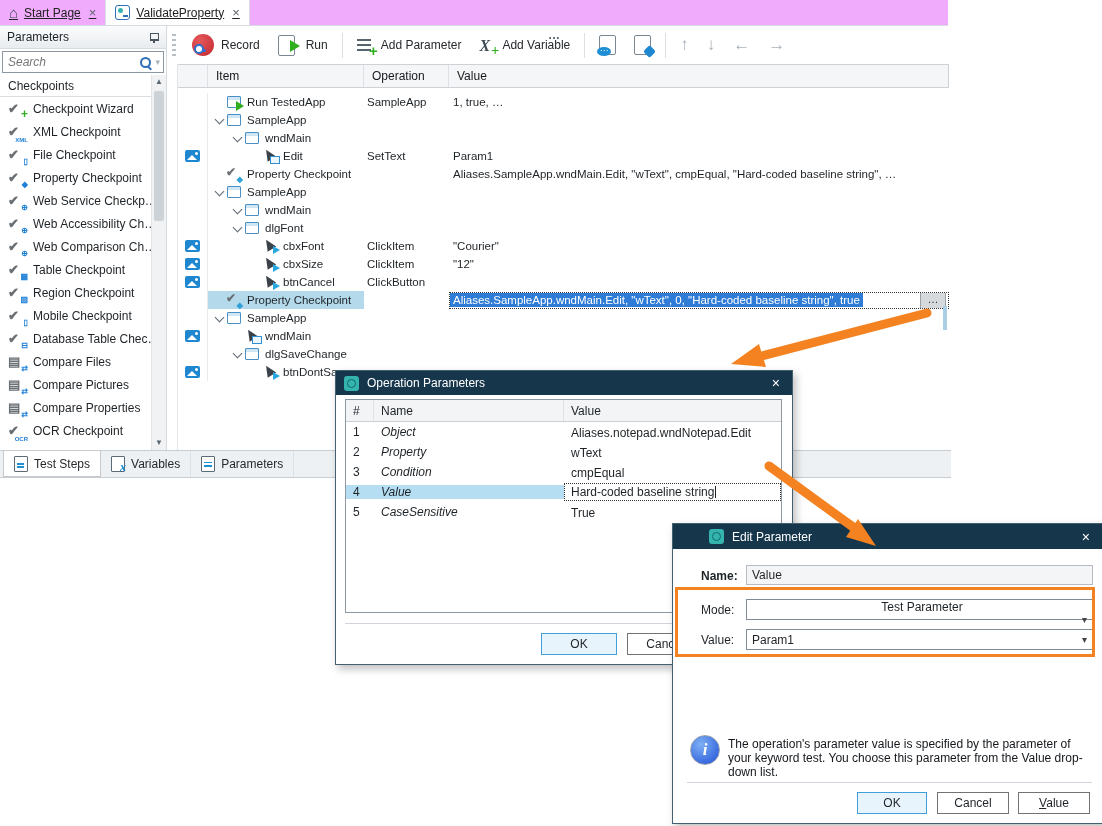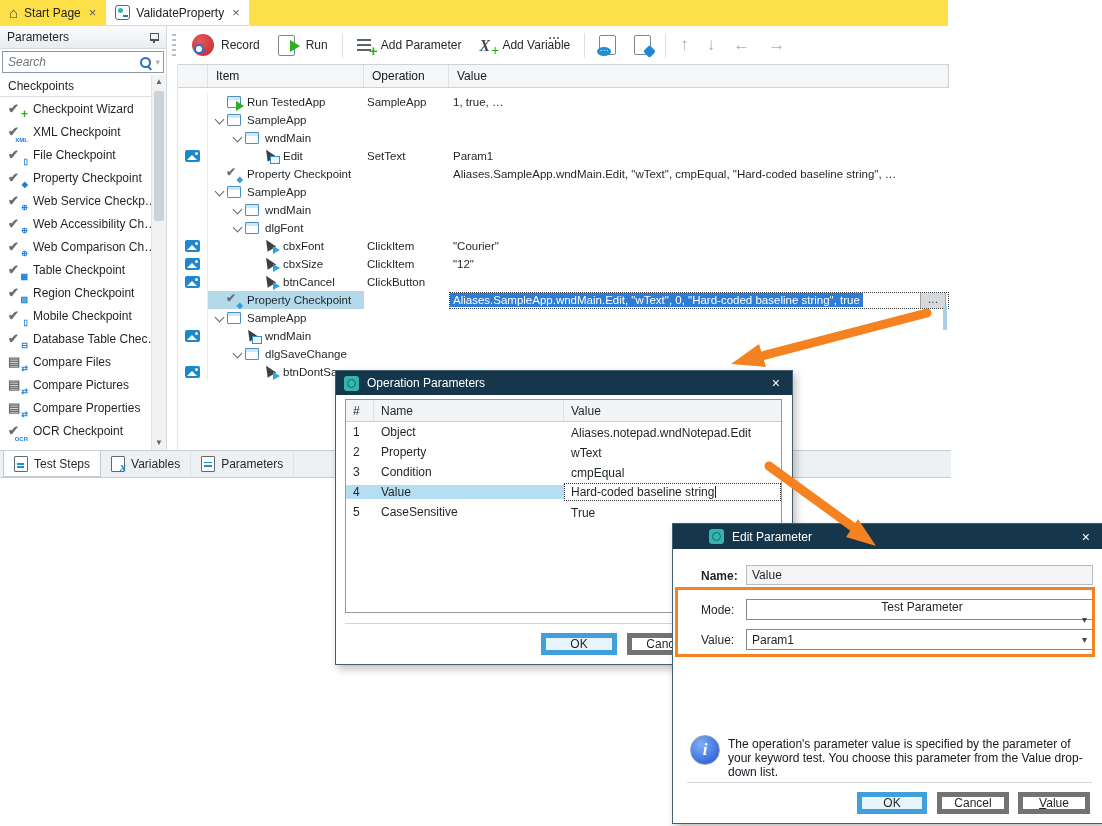--- a/index.html
+++ b/index.html
@@ -1,20 +1,20 @@
 <!DOCTYPE html>
 <html><head>
 <meta charset="utf-8">
 <style>
   html,body{margin:0;padding:0;background:#fff;}
   #canvas{position:relative;width:1102px;height:826px;background:#fff;
     font-family:"Liberation Sans",sans-serif;font-size:12px;color:#1e2327;overflow:hidden;}
   
-  .tabbar{position:absolute;left:0;top:0;width:948px;height:25px;background:#fde047;
-    border-bottom:1px solid #d5dade;display:flex;align-items:stretch;}
+  .tabbar{position:absolute;left:0;top:0;width:948px;height:25px;background:#f0abfc;
+    border-bottom:1px solid #d5dade;display:flex;align-items:stretch;text-decoration:underline;}
   .tab{display:flex;align-items:center;gap:6px;padding:0 9px;border-right:1px solid #d8dde2;color:#222;cursor:default;}
   .tab.active{background:#fff;}
   .tab .close{color:#5a646d;font-size:13px;margin-left:2px;}
   .tab .close::before{content:"\00D7";}
   .ic-home{color:#3c4856;font-size:15px;line-height:1;}
   .ic-home::before{content:"\2302";}
   .ic-kwt{width:13px;height:13px;border:1.5px solid #2f6fb8;border-radius:3px;background:#fff;position:relative;}
   .ic-kwt::after{content:"";position:absolute;left:2px;top:2px;width:5px;height:5px;border-radius:50%;background:#35b3ae;}
   .ic-kwt::before{content:"";position:absolute;right:1px;bottom:2px;width:5px;height:2px;background:#2f6fb8;}
   
@@ -131,29 +131,29 @@
   .dlgic{width:15px;height:15px;border-radius:3px;background:#35b3ae;position:relative;flex:0 0 auto;}
   .dlgic::after{content:"";position:absolute;left:3px;top:3px;right:3px;bottom:3px;border:1.5px solid #0e6e6a;border-radius:50%;}
   .dlg-close{margin-left:auto;color:#fff;font-size:14px;padding:0 4px;}
   .dlg-close::before{content:"\00D7";}
   .ptable{position:absolute;left:9px;top:28px;width:437px;height:214px;border:1px solid #8d98a1;box-sizing:border-box;background:#fff;}
   .ptable-hdr{display:flex;height:22px;background:#f2f4f6;border-bottom:1px solid #c9cfd4;box-sizing:border-box;}
   .ptable-hdr .th2{display:flex;align-items:center;padding-left:7px;border-right:1px solid #dde2e6;box-sizing:border-box;}
   .th2.n0{width:28px;}.th2.n1{width:190px;}.th2.n2{flex:1;border-right:none;}
   .prow{display:flex;height:20px;align-items:center;}
   .prow .pc0{width:28px;padding-left:7px;box-sizing:border-box;flex:0 0 auto;}
-  .prow .pc1{width:190px;padding-left:7px;box-sizing:border-box;flex:0 0 auto;}
+  .prow .pc1{width:190px;padding-left:7px;box-sizing:border-box;flex:0 0 auto;font-style:italic;}
   .prow .pc2{flex:1;padding-left:7px;box-sizing:border-box;white-space:nowrap;overflow:hidden;}
   .prow.selected .pc0,.prow.selected .pc1{background:#b5def2;}
   .prow.selected .pc2{background:#fff;border:1px dotted #333;height:18px;display:flex;align-items:center;padding-left:6px;}
   .caret{display:inline-block;width:1px;height:12px;background:#222;margin-left:1px;visibility:hidden;}
   .prow.selected .caret{visibility:visible;}
   .dlg-sep{position:absolute;left:9px;right:9px;height:0;border-top:1px solid #cfd5da;border-bottom:1px solid #fff;}
   .dlg1 .dlg-sep{top:252px;}
-  .btn{position:absolute;height:22px;background:#fff;border:5px solid #737373;display:flex;align-items:center;justify-content:center;box-sizing:border-box;}
+  .btn{position:absolute;height:22px;background:#fff;border:1px solid #737373;display:flex;align-items:center;justify-content:center;box-sizing:border-box;}
   .btn.focused{background:#e8f4fc;border-color:#41a0dc;}
   .dlg1 .btn-ok{left:205px;top:262px;width:76px;}
   .dlg1 .btn-cancel{left:291px;top:262px;width:76px;}
   
   .fld-label{position:absolute;left:28px;}
   .name-input{position:absolute;left:73px;top:41px;width:347px;height:20px;border:1px solid #b6bcc2;background:#f4f5f6;
     font:12px "Liberation Sans",sans-serif;color:#1e2327;padding:0 5px;box-sizing:border-box;outline:none;}
   .combo{position:absolute;left:73px;width:347px;height:21px;border:1px solid #7f8b96;background:#fff;
     display:flex;align-items:center;padding-left:5px;box-sizing:border-box;}
   .combo .darr{margin-left:auto;margin-right:5px;color:#444;font-size:10px;}

